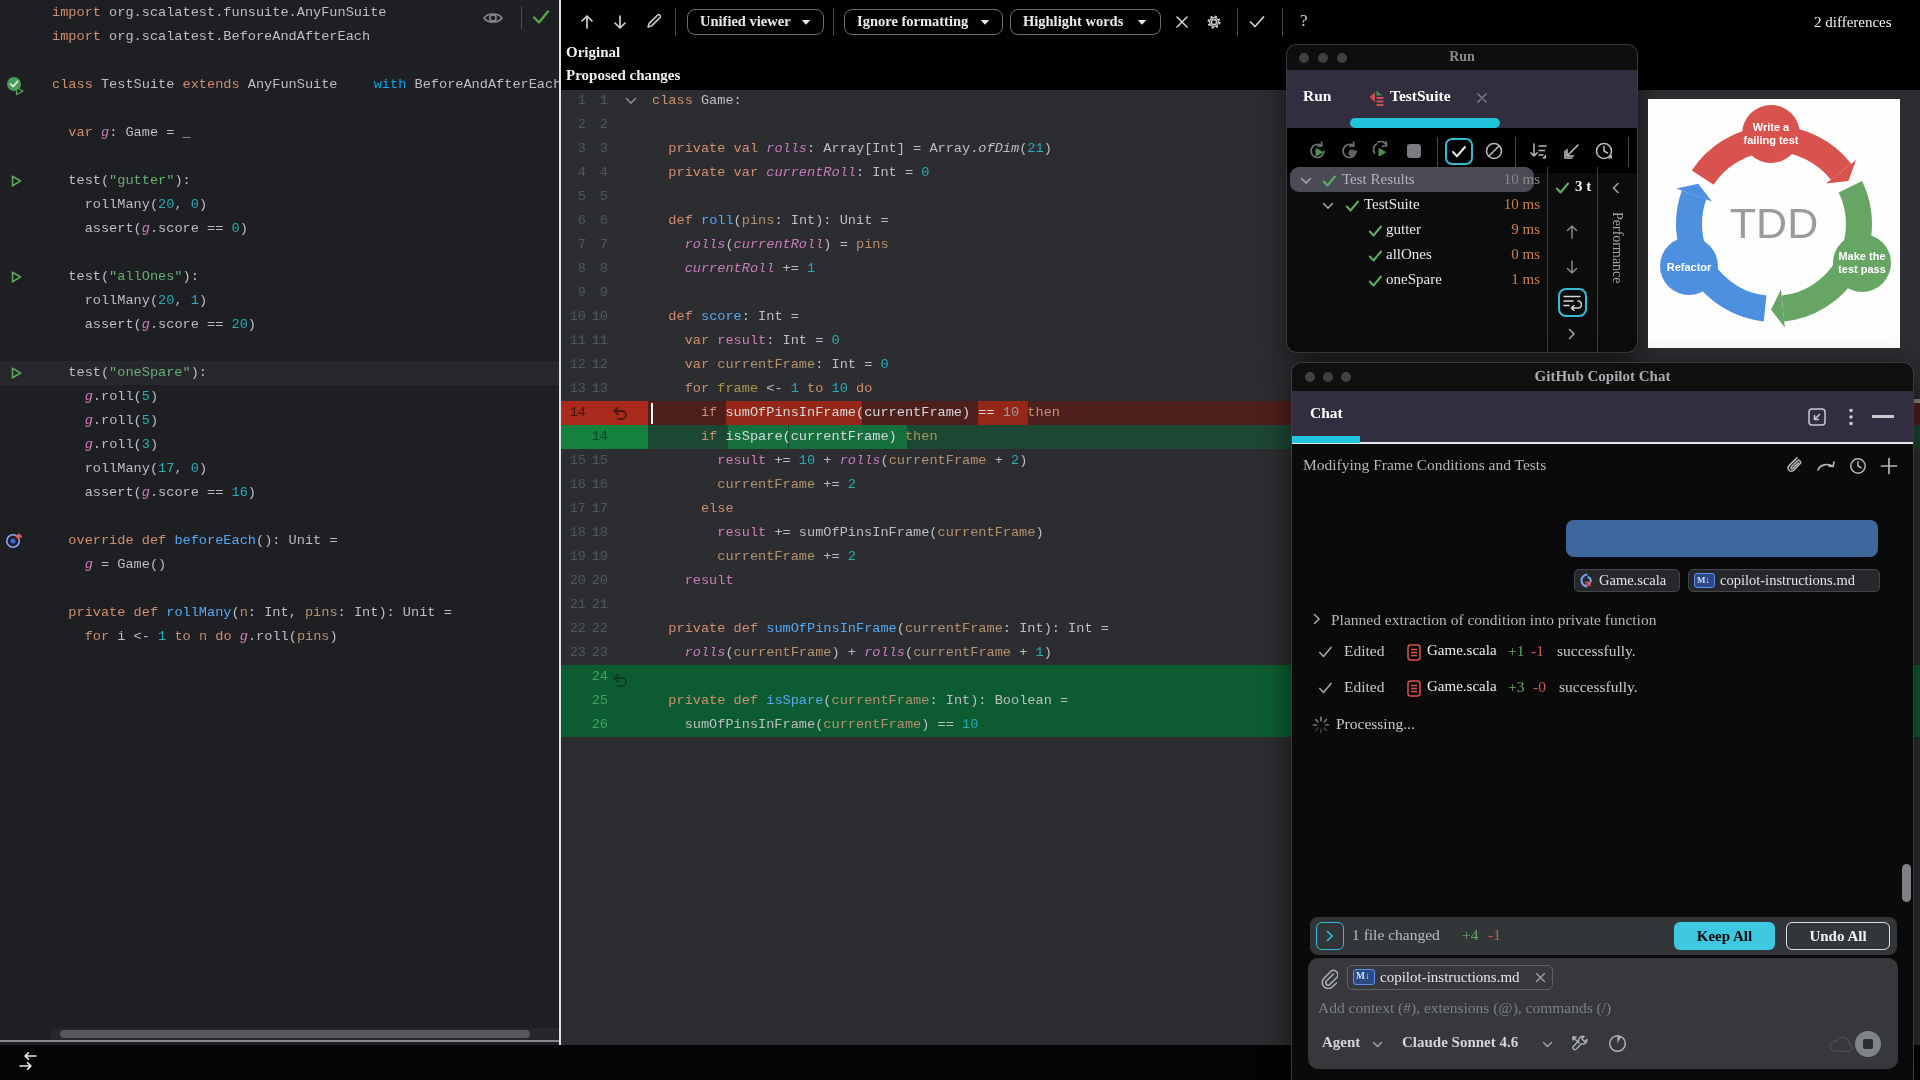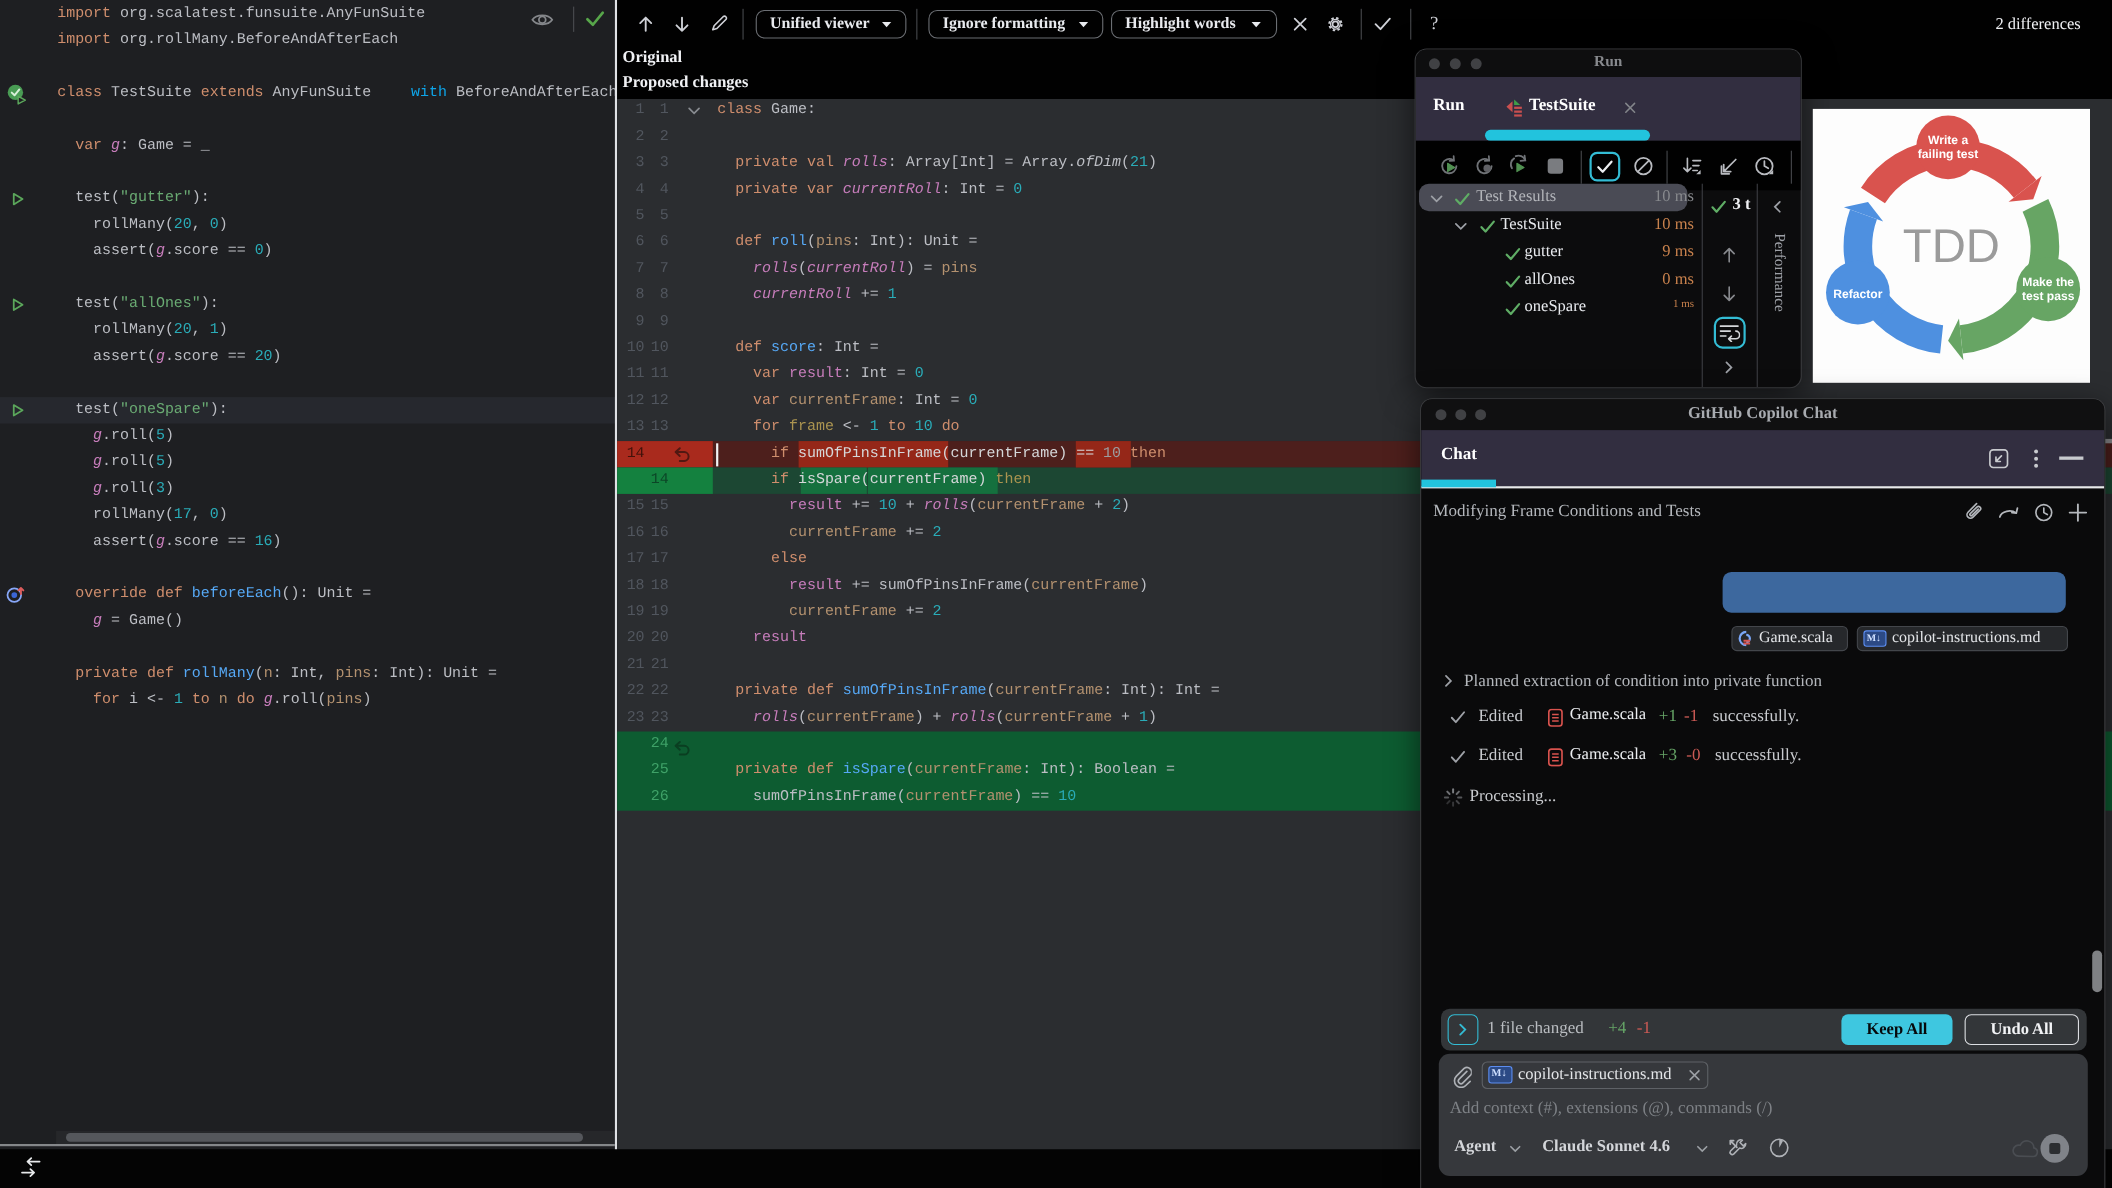--- a/index.html
+++ b/index.html
@@ -7,21 +7,21 @@
 .mono{font-family:"Liberation Mono",monospace;font-size:13.6px;white-space:pre;line-height:24px;height:24px}
 .ln{font-family:"Liberation Mono",monospace;font-size:13.6px;white-space:pre;line-height:24px;height:24px;text-align:right}
 .ui{font-family:Liberation Serif, serif}
 svg{display:block}
 </style></head>
 <body>
 
 <div class="abs" style="left:0;top:0;width:559px;height:1045px;background:#1e1f22;overflow:hidden">
 <div class="abs" style="left:0;top:361px;width:559px;height:24px;background:#26282e"></div>
 <div class="abs mono" style="left:52px;top:1px"><span style="color:#cf8e6d;">import&nbsp;</span><span style="color:#bcbec4;">org.scalatest.funsuite.AnyFunSuite</span></div>
-<div class="abs mono" style="left:52px;top:25px"><span style="color:#cf8e6d;">import&nbsp;</span><span style="color:#bcbec4;">org.rollMany.BeforeAndAfterEach</span></div>
+<div class="abs mono" style="left:52px;top:25px"><span style="color:#cf8e6d;">import&nbsp;</span><span style="color:#bcbec4;">org.scalatest.BeforeAndAfterEach</span></div>
 <div class="abs mono" style="left:52px;top:73px"><span style="color:#cf8e6d;">class&nbsp;</span><span style="color:#bcbec4;">TestSuite&nbsp;</span><span style="color:#cf8e6d;">extends&nbsp;</span><span style="color:#bcbec4;">AnyFunSuite&nbsp;</span><span style="color:#0ea5e9;margin-left:28px;">with&nbsp;</span><span style="color:#bcbec4;">BeforeAndAfterEach:</span></div>
 <div class="abs mono" style="left:52px;top:121px"><span style="color:#bcbec4;">&nbsp;&nbsp;</span><span style="color:#cf8e6d;">var&nbsp;</span><span style="color:#c77dbb;font-style:italic;">g</span><span style="color:#bcbec4;">:&nbsp;Game&nbsp;=&nbsp;_</span></div>
 <div class="abs mono" style="left:52px;top:169px"><span style="color:#bcbec4;">&nbsp;&nbsp;test(</span><span style="color:#6aab73;">"gutter"</span><span style="color:#bcbec4;">):</span></div>
 <div class="abs mono" style="left:52px;top:193px"><span style="color:#bcbec4;">&nbsp;&nbsp;&nbsp;&nbsp;rollMany(</span><span style="color:#2aacb8;">20</span><span style="color:#bcbec4;">,&nbsp;</span><span style="color:#2aacb8;">0</span><span style="color:#bcbec4;">)</span></div>
 <div class="abs mono" style="left:52px;top:217px"><span style="color:#bcbec4;">&nbsp;&nbsp;&nbsp;&nbsp;assert(</span><span style="color:#c77dbb;font-style:italic;">g</span><span style="color:#bcbec4;">.score&nbsp;==&nbsp;</span><span style="color:#2aacb8;">0</span><span style="color:#bcbec4;">)</span></div>
 <div class="abs mono" style="left:52px;top:265px"><span style="color:#bcbec4;">&nbsp;&nbsp;test(</span><span style="color:#6aab73;">"allOnes"</span><span style="color:#bcbec4;">):</span></div>
 <div class="abs mono" style="left:52px;top:289px"><span style="color:#bcbec4;">&nbsp;&nbsp;&nbsp;&nbsp;rollMany(</span><span style="color:#2aacb8;">20</span><span style="color:#bcbec4;">,&nbsp;</span><span style="color:#2aacb8;">1</span><span style="color:#bcbec4;">)</span></div>
 <div class="abs mono" style="left:52px;top:313px"><span style="color:#bcbec4;">&nbsp;&nbsp;&nbsp;&nbsp;assert(</span><span style="color:#c77dbb;font-style:italic;">g</span><span style="color:#bcbec4;">.score&nbsp;==&nbsp;</span><span style="color:#2aacb8;">20</span><span style="color:#bcbec4;">)</span></div>
 <div class="abs mono" style="left:52px;top:361px"><span style="color:#bcbec4;">&nbsp;&nbsp;test(</span><span style="color:#6aab73;">"oneSpare"</span><span style="color:#bcbec4;">):</span></div>
 <div class="abs mono" style="left:52px;top:385px"><span style="color:#bcbec4;">&nbsp;&nbsp;&nbsp;&nbsp;</span><span style="color:#c77dbb;font-style:italic;">g</span><span style="color:#bcbec4;">.roll(</span><span style="color:#2aacb8;">5</span><span style="color:#bcbec4;">)</span></div>
@@ -302,21 +302,21 @@
 <div class="abs ui" style="left:180px;top:176px;width:73px;text-align:right;color:#c9824d;font-size:15px">9 ms</div>
 <svg class="abs" width="15" height="13" style="left:81px;top:205px" viewBox="0 0 15 13">
       <path d="M1.8 6.5 L5.5 10.5 L13 1.5" stroke="#5fad65" stroke-width="2" fill="none" stroke-linecap="round" stroke-linejoin="round"></path>
     </svg>
 <div class="abs ui" style="left:99px;top:201px;color:#e8eaee;font-size:15px;">allOnes</div>
 <div class="abs ui" style="left:180px;top:201px;width:73px;text-align:right;color:#c9824d;font-size:15px">0 ms</div>
 <svg class="abs" width="15" height="13" style="left:81px;top:230px" viewBox="0 0 15 13">
       <path d="M1.8 6.5 L5.5 10.5 L13 1.5" stroke="#5fad65" stroke-width="2" fill="none" stroke-linecap="round" stroke-linejoin="round"></path>
     </svg>
 <div class="abs ui" style="left:99px;top:226px;color:#e8eaee;font-size:15px;">oneSpare</div>
-<div class="abs ui" style="left:180px;top:226px;width:73px;text-align:right;color:#c9824d;font-size:10px">1 ms</div>
+<div class="abs ui" style="left:180px;top:226px;width:73px;text-align:right;color:#c9824d;font-size:15px">1 ms</div>
 <div class="abs" style="left:260px;top:122px;width:1px;height:185px;background:#3c3e42"></div>
 <div class="abs" style="left:310px;top:122px;width:1px;height:185px;background:#3c3e42"></div>
 <svg class="abs" width="15" height="13" style="left:268px;top:137px" viewBox="0 0 15 13">
       <path d="M1.8 6.5 L5.5 10.5 L13 1.5" stroke="#5fad65" stroke-width="2" fill="none" stroke-linecap="round" stroke-linejoin="round"></path>
     </svg>
 <div class="abs ui" style="left:288px;top:133px;color:#f0f1f4;font-size:15px;font-weight:700;width:22px;overflow:hidden;white-space:nowrap">3 t</div>
 <svg class="abs" width="16" height="16" style="left:277px;top:179px" viewBox="0 0 16 16">
       <path d="M8 14 L8 2 M8 2 L3.5 6.5 M8 2 L12.5 6.5" stroke="#87898d" stroke-width="1.5" fill="none" stroke-linecap="round"></path>
     </svg>
 <svg class="abs" width="16" height="16" style="left:277px;top:214px" viewBox="0 0 16 16">

